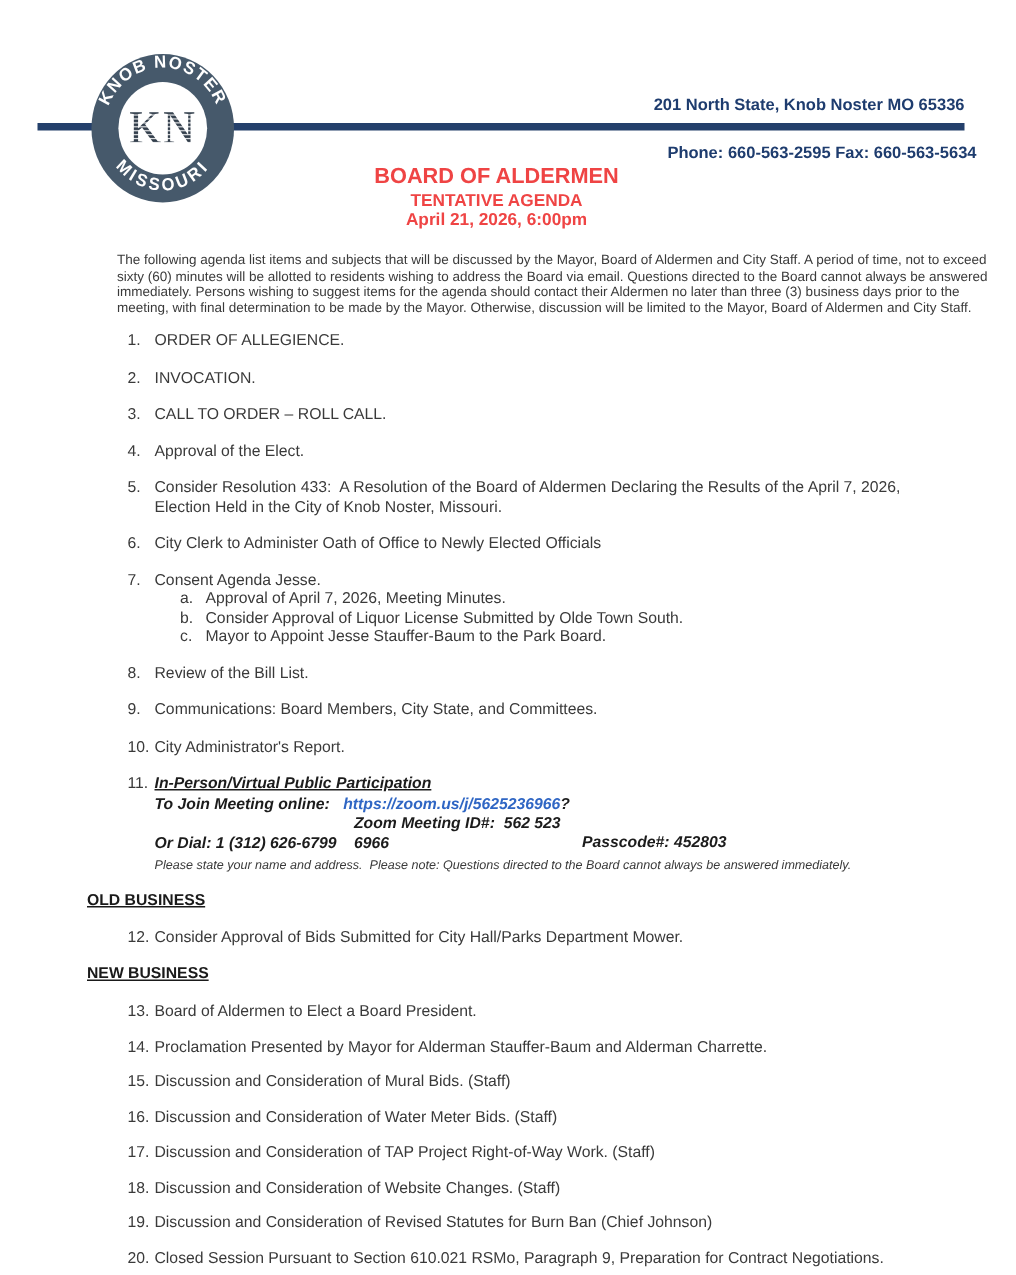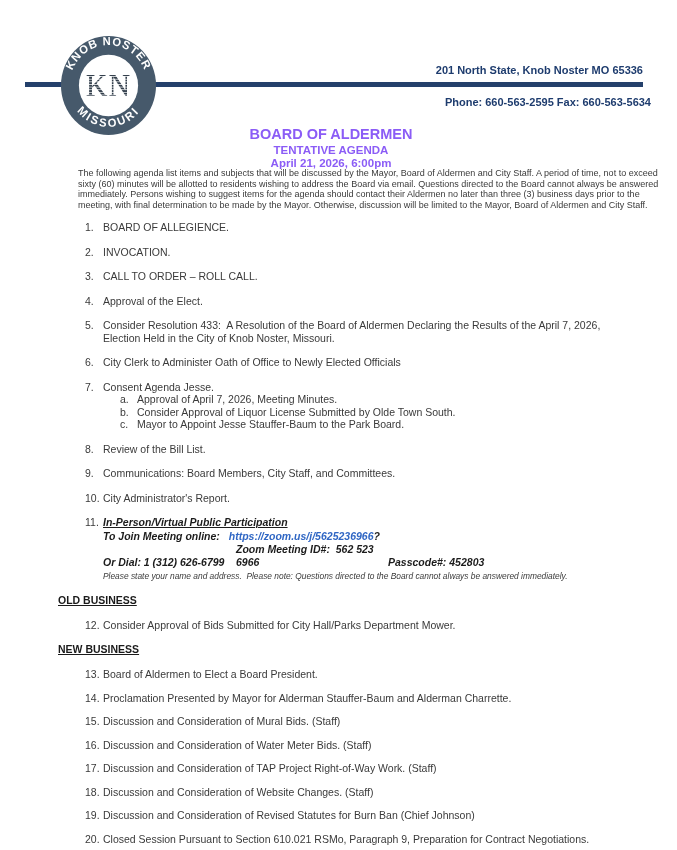--- a/index.html
+++ b/index.html
@@ -4,21 +4,21 @@
 <style>
   html,body{margin:0;padding:0;background:#ffffff;}
   .page{position:relative;width:677px;height:850px;background:#ffffff;overflow:hidden;
         font-family:"Liberation Sans","DejaVu Sans",sans-serif;color:#3a3a3a;}
 
   
   .rule{position:absolute;left:25px;top:82px;width:618px;height:5px;background:#24406b;}
   .logo{position:absolute;left:60px;top:35px;width:97px;height:101px;z-index:2;}
   .addr{position:absolute;top:64px;right:34px;font-size:11px;font-weight:bold;color:#1e3c6e;white-space:nowrap;}
   .phone{position:absolute;top:96px;right:26px;font-size:11px;font-weight:bold;color:#1e3c6e;white-space:nowrap;}
-  .titles{position:absolute;top:126px;left:0;width:662px;text-align:center;color:#8b5cf6;}
+  .titles{position:absolute;top:110px;left:0;width:662px;text-align:center;color:#ef4444;}
   .org{font-size:14.5px;font-weight:bold;}
   .doct{font-size:11.5px;font-weight:bold;margin-top:2px;}
   .dt{font-size:11.5px;font-weight:bold;margin-top:1px;}
 
   
   .content{position:absolute;top:168px;left:0;width:677px;padding-left:58px;box-sizing:border-box;}
   .intro{margin-left:20px;font-size:9px;line-height:10.6px;color:#3a3a3a;}
   .intro-line{white-space:nowrap;}
   .list{margin-top:11px;}
   .item{display:flex;font-size:10.5px;line-height:12.5px;margin-bottom:12px;}
@@ -84,21 +84,21 @@
     <div class="intro">
         <div class="intro-line">The following agenda list items and subjects that will be discussed by the Mayor, Board of Aldermen and City Staff. A period of time, not to exceed</div>
         <div class="intro-line">sixty (60) minutes will be allotted to residents wishing to address the Board via email. Questions directed to the Board cannot always be answered</div>
         <div class="intro-line">immediately. Persons wishing to suggest items for the agenda should contact their Aldermen no later than three (3) business days prior to the</div>
         <div class="intro-line">meeting, with final determination to be made by the Mayor. Otherwise, discussion will be limited to the Mayor, Board of Aldermen and City Staff.</div>
       </div>
 
     <div class="list">
   <div class="item">
           <span class="num">1.</span>
-          <div class="text"><span>BOARD OF ALLEGIENCE.</span></div>
+          <div class="text"><span>ORDER OF ALLEGIENCE.</span></div>
         </div>
 
   <div class="item">
           <span class="num">2.</span>
           <div class="text"><span>INVOCATION.</span></div>
         </div>
 
   <div class="item">
           <span class="num">3.</span>
           <div class="text"><span>CALL TO ORDER – ROLL CALL.</span></div>
@@ -139,21 +139,21 @@
 </div></div>
         </div>
 
   <div class="item">
           <span class="num">8.</span>
           <div class="text"><span>Review of the Bill List.</span></div>
         </div>
 
   <div class="item">
           <span class="num">9.</span>
-          <div class="text"><span>Communications: Board Members, City Staff, and Committees.</span></div>
+          <div class="text"><span>Communications: Board Members, City State, and Committees.</span></div>
         </div>
 
   <div class="item">
           <span class="num">10.</span>
           <div class="text"><span>City Administrator's Report.</span></div>
         </div>
 </div>
 
     <div class="item participation">
       <span class="num">11.</span>

